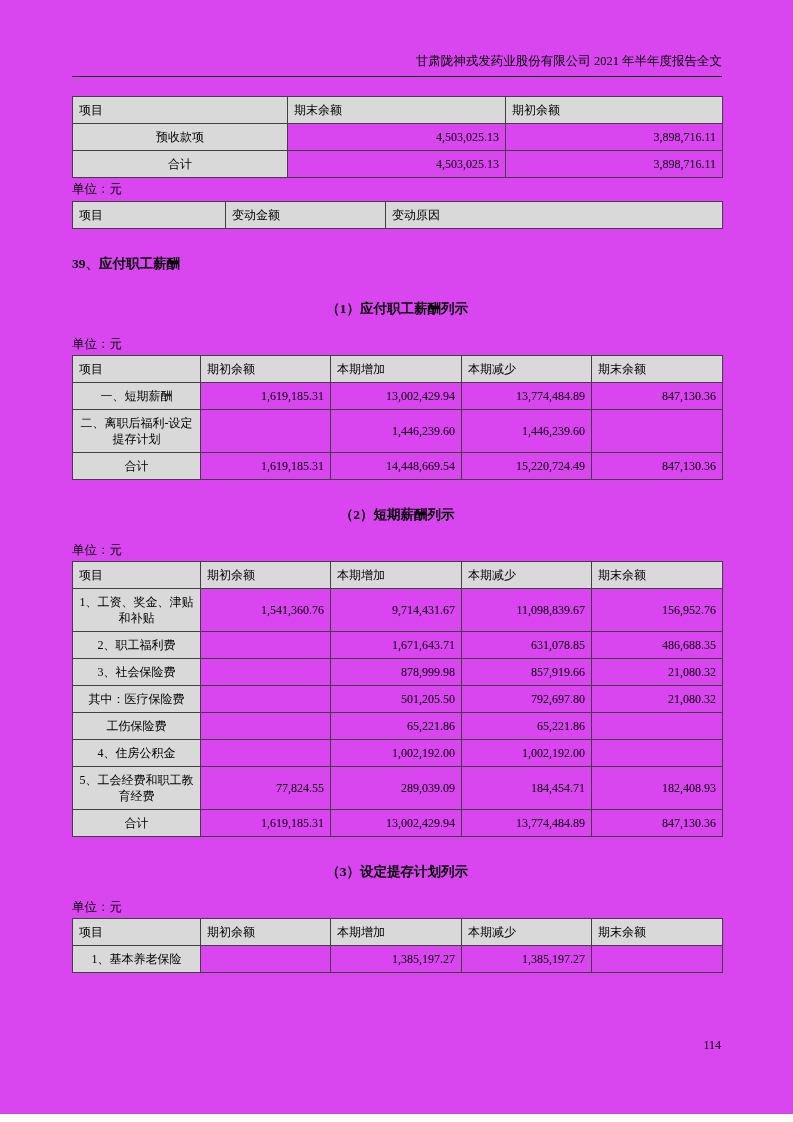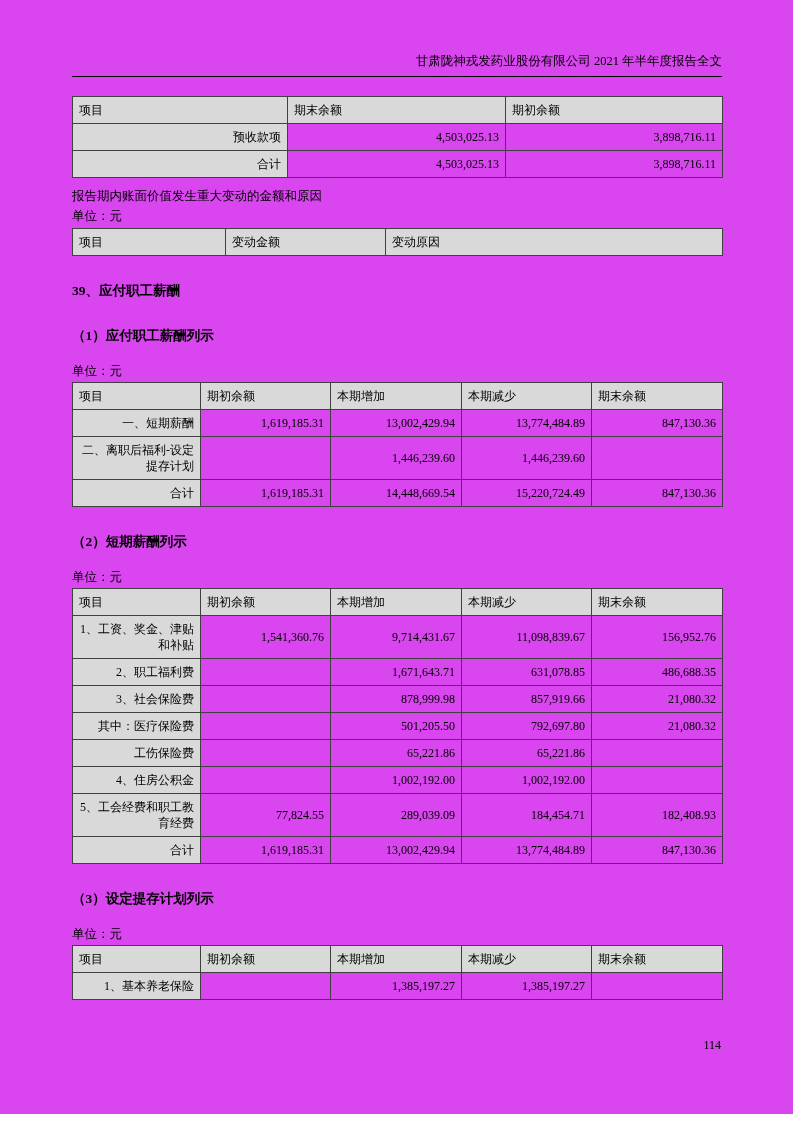--- a/index.html
+++ b/index.html
@@ -35,31 +35,31 @@
     padding: 5px 6px;
     line-height: 16px;
     vertical-align: middle;
     word-break: break-all;
   }
   table.tbl th {
     background: #d9d9d9;
     font-weight: normal;
     text-align: left;
   }
-  td.label { background: #d9d9d9; text-align: right; }
+  td.label { background: #d9d9d9; text-align: center; }
   td.num { text-align: right; }
   td.indent-1 { padding-left: 30px; }
   td.indent-2 { padding-left: 56px; }
 
   .tbl-t1 { margin-top: 19px; }
   .note-text { margin-top: 9px; font-size: 12.5px; line-height: 18px; }
   .unit-label { margin-top: 2px; font-size: 12.5px; line-height: 18px; text-align: left; }
   .tbl-t2 { margin-top: 3px; }
   .h-num { margin-top: 26px; font-size: 13.5px; font-weight: bold; line-height: 18px; }
-  .h-sub { margin-top: 27px; font-size: 13.5px; font-weight: bold; line-height: 18px; }
+  .h-sub { margin-top: 27px; font-size: 13.5px; font-weight: bold; line-height: 18px; text-align: center; }
   .unit-2, .unit-3, .unit-4 { margin-top: 17px; }
   .tbl-t3, .tbl-t4, .tbl-t5 { margin-top: 2px; }
   .h-sub2, .h-sub3 { margin-top: 26px; }
 
   .page-number {
     position: absolute;
     top: 1038px;
     right: 72px;
     font-size: 12px;
   }
@@ -92,21 +92,20 @@
           <td class="num">3,898,716.11</td>
         </tr>
         <tr>
           <td class="label">合计</td>
           <td class="num">4,503,025.13</td>
           <td class="num">3,898,716.11</td>
         </tr>
       </tbody>
     </table>
 
-    <div class="note-text">报告期内账面价值发生重大变动的金额和原因</div>
     <div class="unit-label">单位：元</div>
 
     <table class="tbl tbl-t2">
       <colgroup>
           <col style="width:153px">
           <col style="width:160px">
           <col style="width:337px">
         </colgroup>
       <thead>
         <tr>

